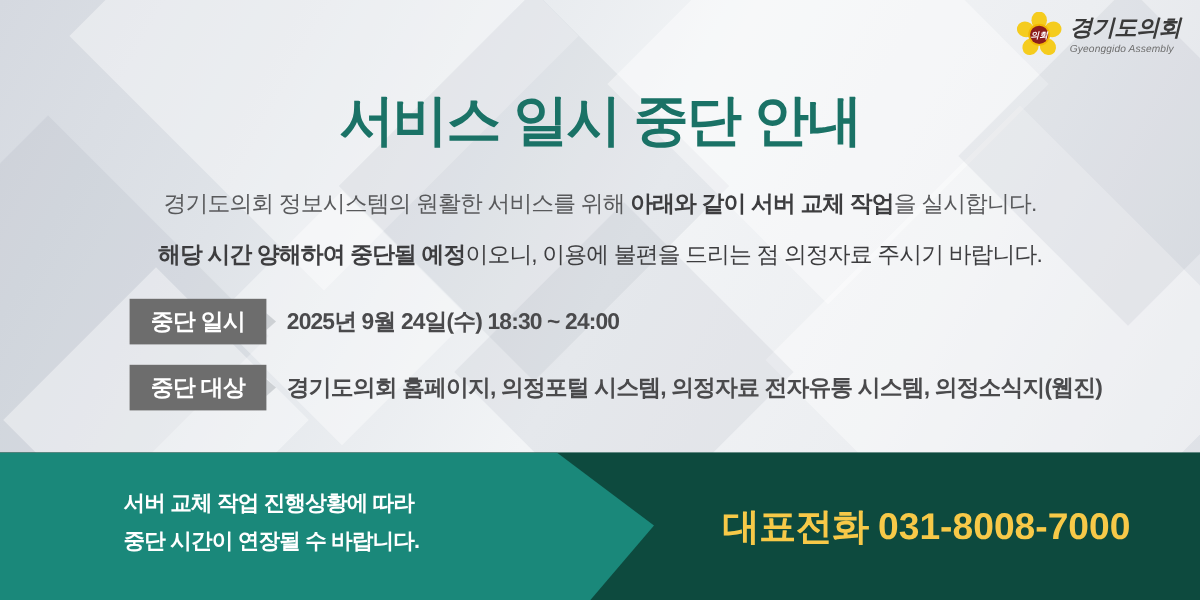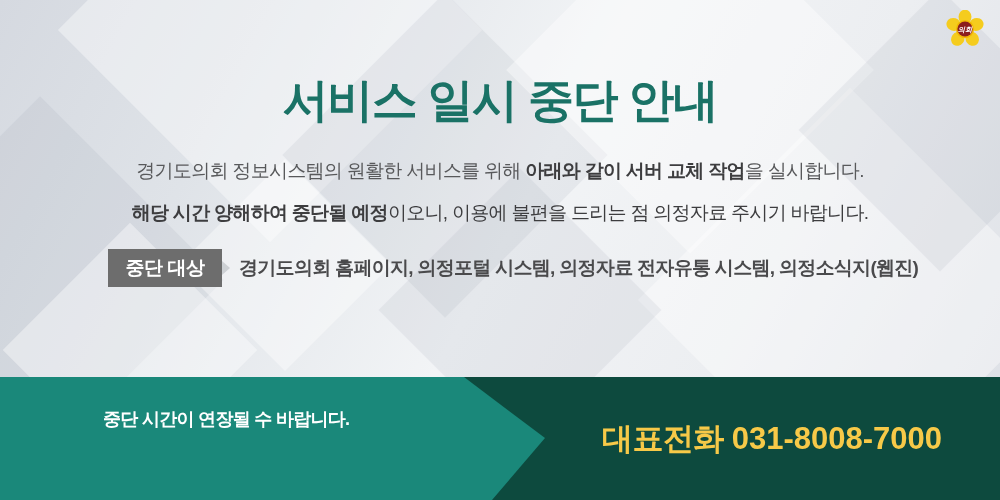--- a/index.html
+++ b/index.html
@@ -226,39 +226,48 @@
           <ellipse cx="80" cy="38" rx="17" ry="19" transform="rotate(72 80 38)"></ellipse>
           <ellipse cx="69" cy="76" rx="17" ry="19" transform="rotate(144 69 76)"></ellipse>
           <ellipse cx="31" cy="76" rx="17" ry="19" transform="rotate(216 31 76)"></ellipse>
           <ellipse cx="20" cy="38" rx="17" ry="19" transform="rotate(288 20 38)"></ellipse>
         </g>
         <circle cx="50" cy="50" r="24" fill="#f2b705"></circle>
         <circle cx="50" cy="50" r="20" fill="#8c1d1d"></circle>
         <text x="50" y="57" text-anchor="middle" font-size="19" font-family="'Liberation Sans', sans-serif" font-weight="bold" fill="#ffffff">의회</text>
       </svg>
     </span>
+    <span class="logo-text">
+      <span class="logo-ko">경기도의회</span>
+      <span class="logo-en">Gyeonggido Assembly</span>
+    </span>
   </div>
 
   <h1 class="title">서비스 일시 중단 안내</h1>
 
   <div class="body-copy">
     <p><span>경기도의회 정보시스템의 원활한 서비스를 위해 </span><b>아래와 같이 서버 교체 작업</b><span>을 실시합니다.</span></p>
     <p class="strong-line"><b>해당 시간 양해하여 중단될 예정</b><span>이오니, 이용에 불편을 드리는 점 의정자료 주시기 바랍니다.</span></p>
   </div>
 
   <div class="details">
     <div class="row">
+      <span class="row-label">중단 일시</span>
+      <span class="row-value">2025년 9월 24일(수) 18:30 ~ 24:00</span>
+    </div>
+    <div class="row">
       <span class="row-label">중단 대상</span>
       <span class="row-value">경기도의회 홈페이지, 의정포털 시스템, 의정자료 전자유통 시스템, 의정소식지(웹진)</span>
     </div>
   </div>
 
   <div class="footer">
     <div class="footer-arrow"></div>
     <div class="footer-note">
+      <span>서버 교체 작업 진행상황에 따라</span>
       <span>중단 시간이 연장될 수 바랍니다.</span>
     </div>
     <div class="footer-phone"><span>대표전화</span>
       <span class="num">031-8008-7000</span>
     </div>
   </div>
 
 </div>
 
 </body></html>

